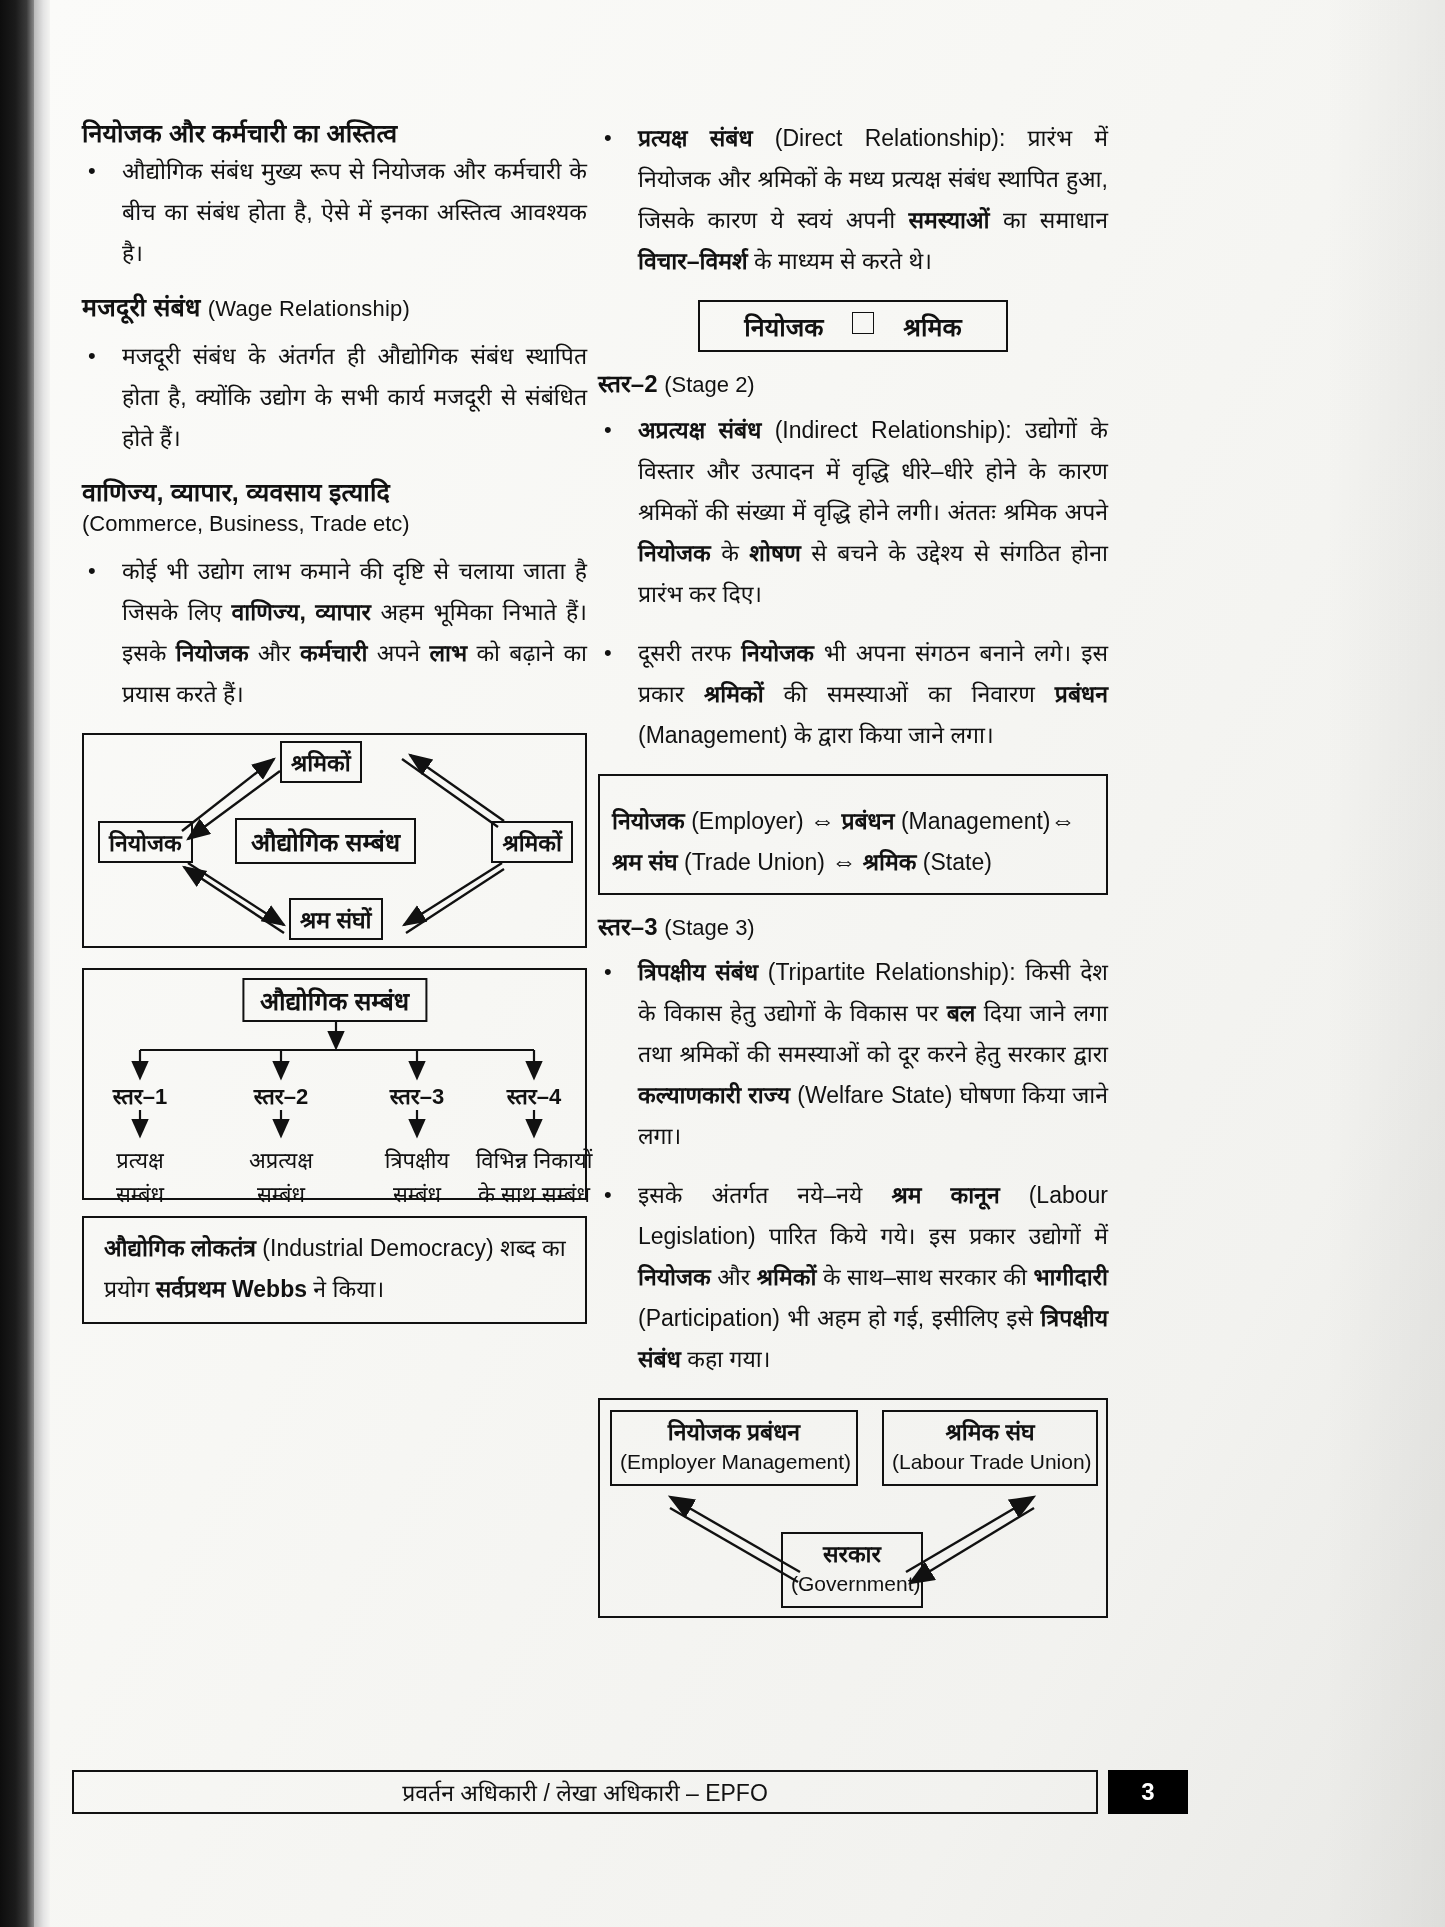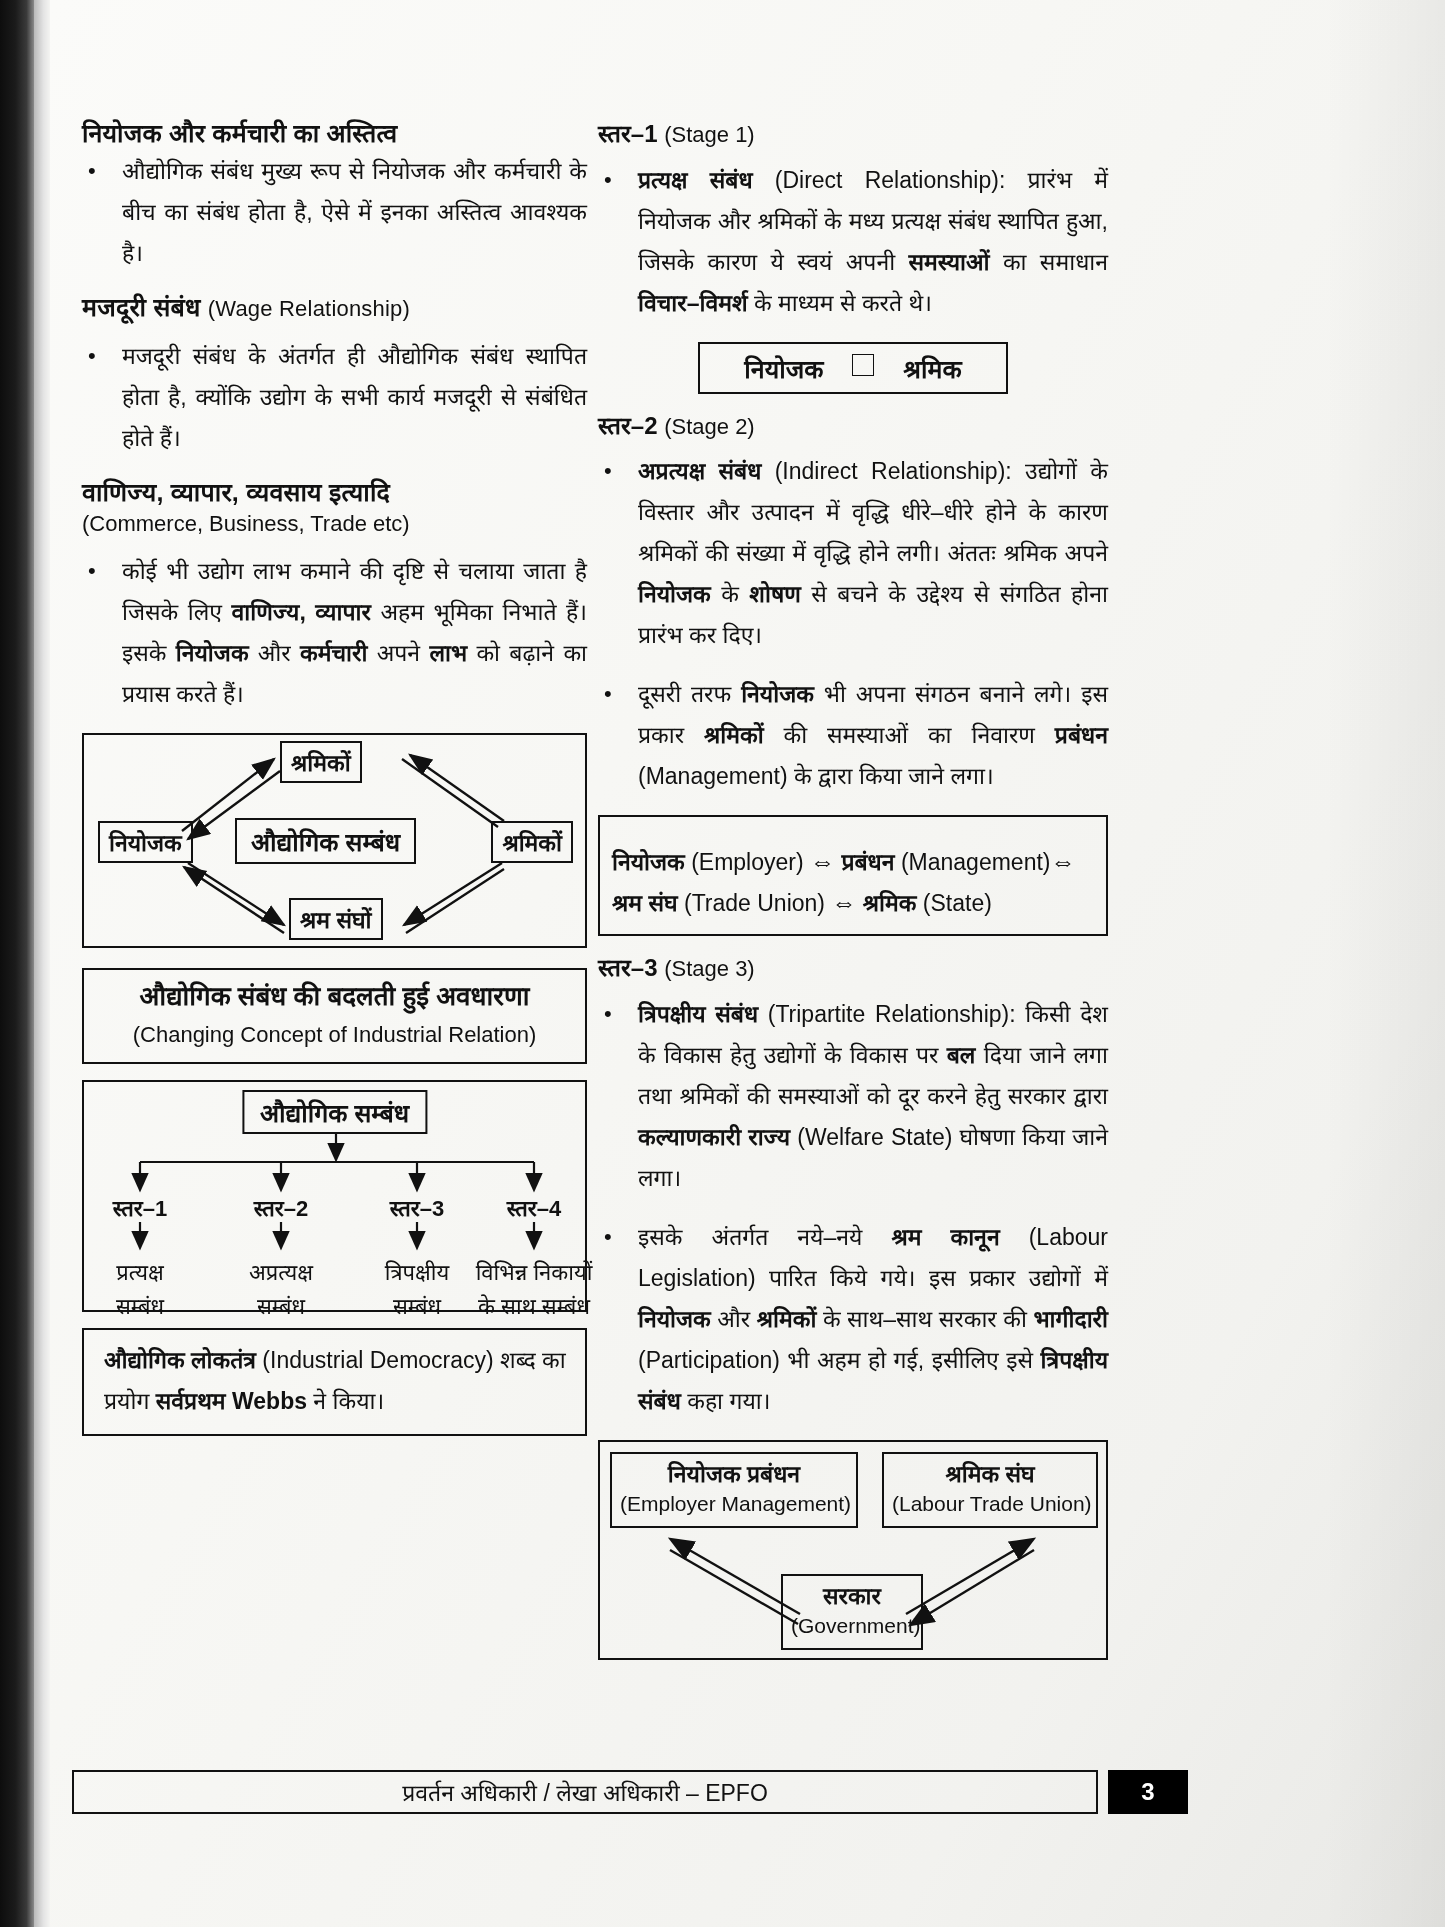--- a/index.html
+++ b/index.html
@@ -328,24 +328,20 @@
 
         <line x1="322" y1="198" x2="420" y2="134" stroke="#111" stroke-width="2.4"></line>
       </svg>
       <div class="dbox d-top">श्रमिकों</div>
       <div class="dbox d-left">नियोजक</div>
       <div class="dbox d-right">श्रमिकों</div>
       <div class="dbox d-bottom">श्रम संघों</div>
       <div class="dbox d-center">औद्योगिक सम्बंध</div>
     </div>
 
-    <div class="concept-box">
-      <div class="hi">औद्योगिक संबंध की बदलती हुई अवधारणा</div>
-      <div class="en">(Changing Concept of Industrial Relation)</div>
-    </div>
 
     <div class="tree-box">
       <div class="tree-title">औद्योगिक सम्बंध</div>
       <svg width="505" height="232" viewBox="0 0 505 232">
         <defs>
           <marker id="ah2" markerWidth="10" markerHeight="10" refX="6" refY="4" orient="auto">
             <path d="M0,0 L9,4 L0,8 z" fill="#111"></path>
           </marker>
         </defs>
 
@@ -389,24 +385,20 @@
       </div>
     </div>
 
     <div class="webbs-box">
       <b>औद्योगिक लोकतंत्र</b><span> (Industrial Democracy) शब्द का प्रयोग </span><b>सर्वप्रथम</b><span> </span><b>Webbs</b><span> ने किया।</span>
     </div>
   </div>
 
   <div class="col col-right">
 
-    <div class="stage-hd">
-      <b>स्तर–1</b>
-      <span>(Stage 1)</span>
-    </div>
     <div class="bullet">
       <div class="dot">•</div>
       <div class="btxt"><b>प्रत्यक्ष संबंध</b><span> (Direct Relationship):</span><span> प्रारंभ में नियोजक और श्रमिकों के मध्य प्रत्यक्ष संबंध स्थापित हुआ, जिसके कारण ये स्वयं अपनी </span><b>समस्याओं</b><span> का समाधान </span><b>विचार–विमर्श</b><span> के माध्यम से करते थे।</span></div>
     </div>
     <div class="s1box">
       <div class="inner">
         <span>नियोजक</span>
         <span class="glyph"></span>
         <span>श्रमिक</span>
       </div>

